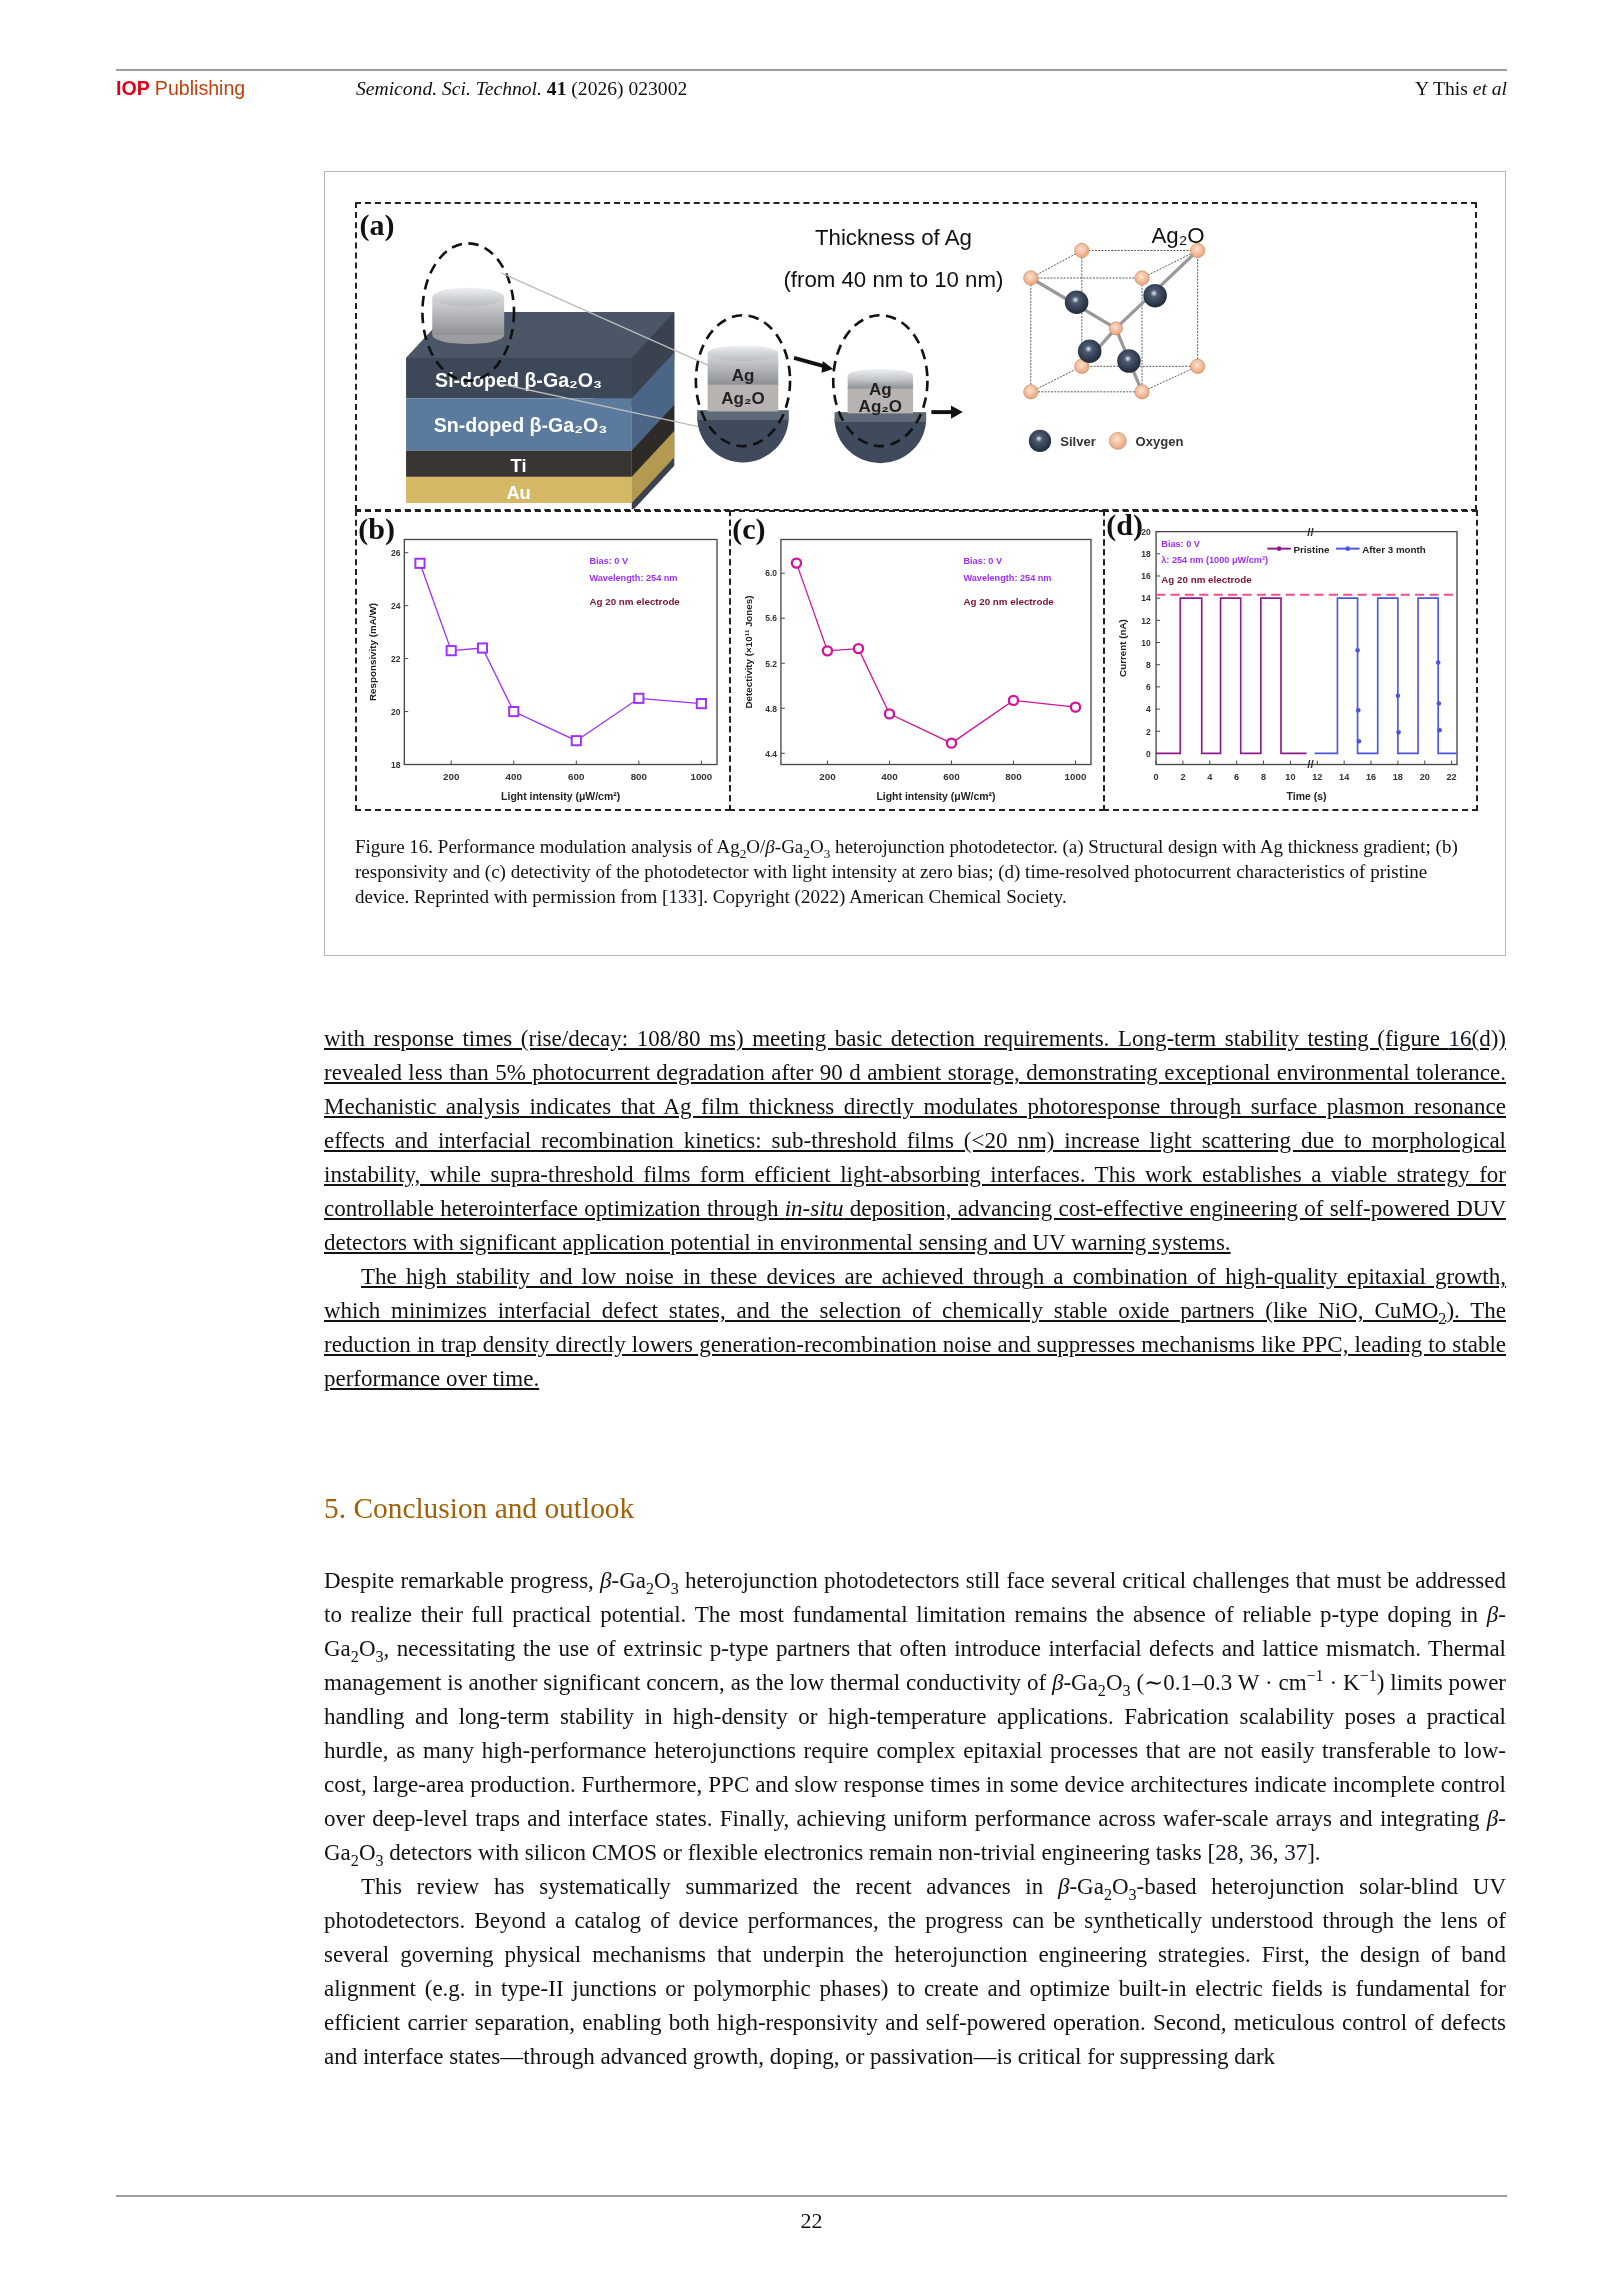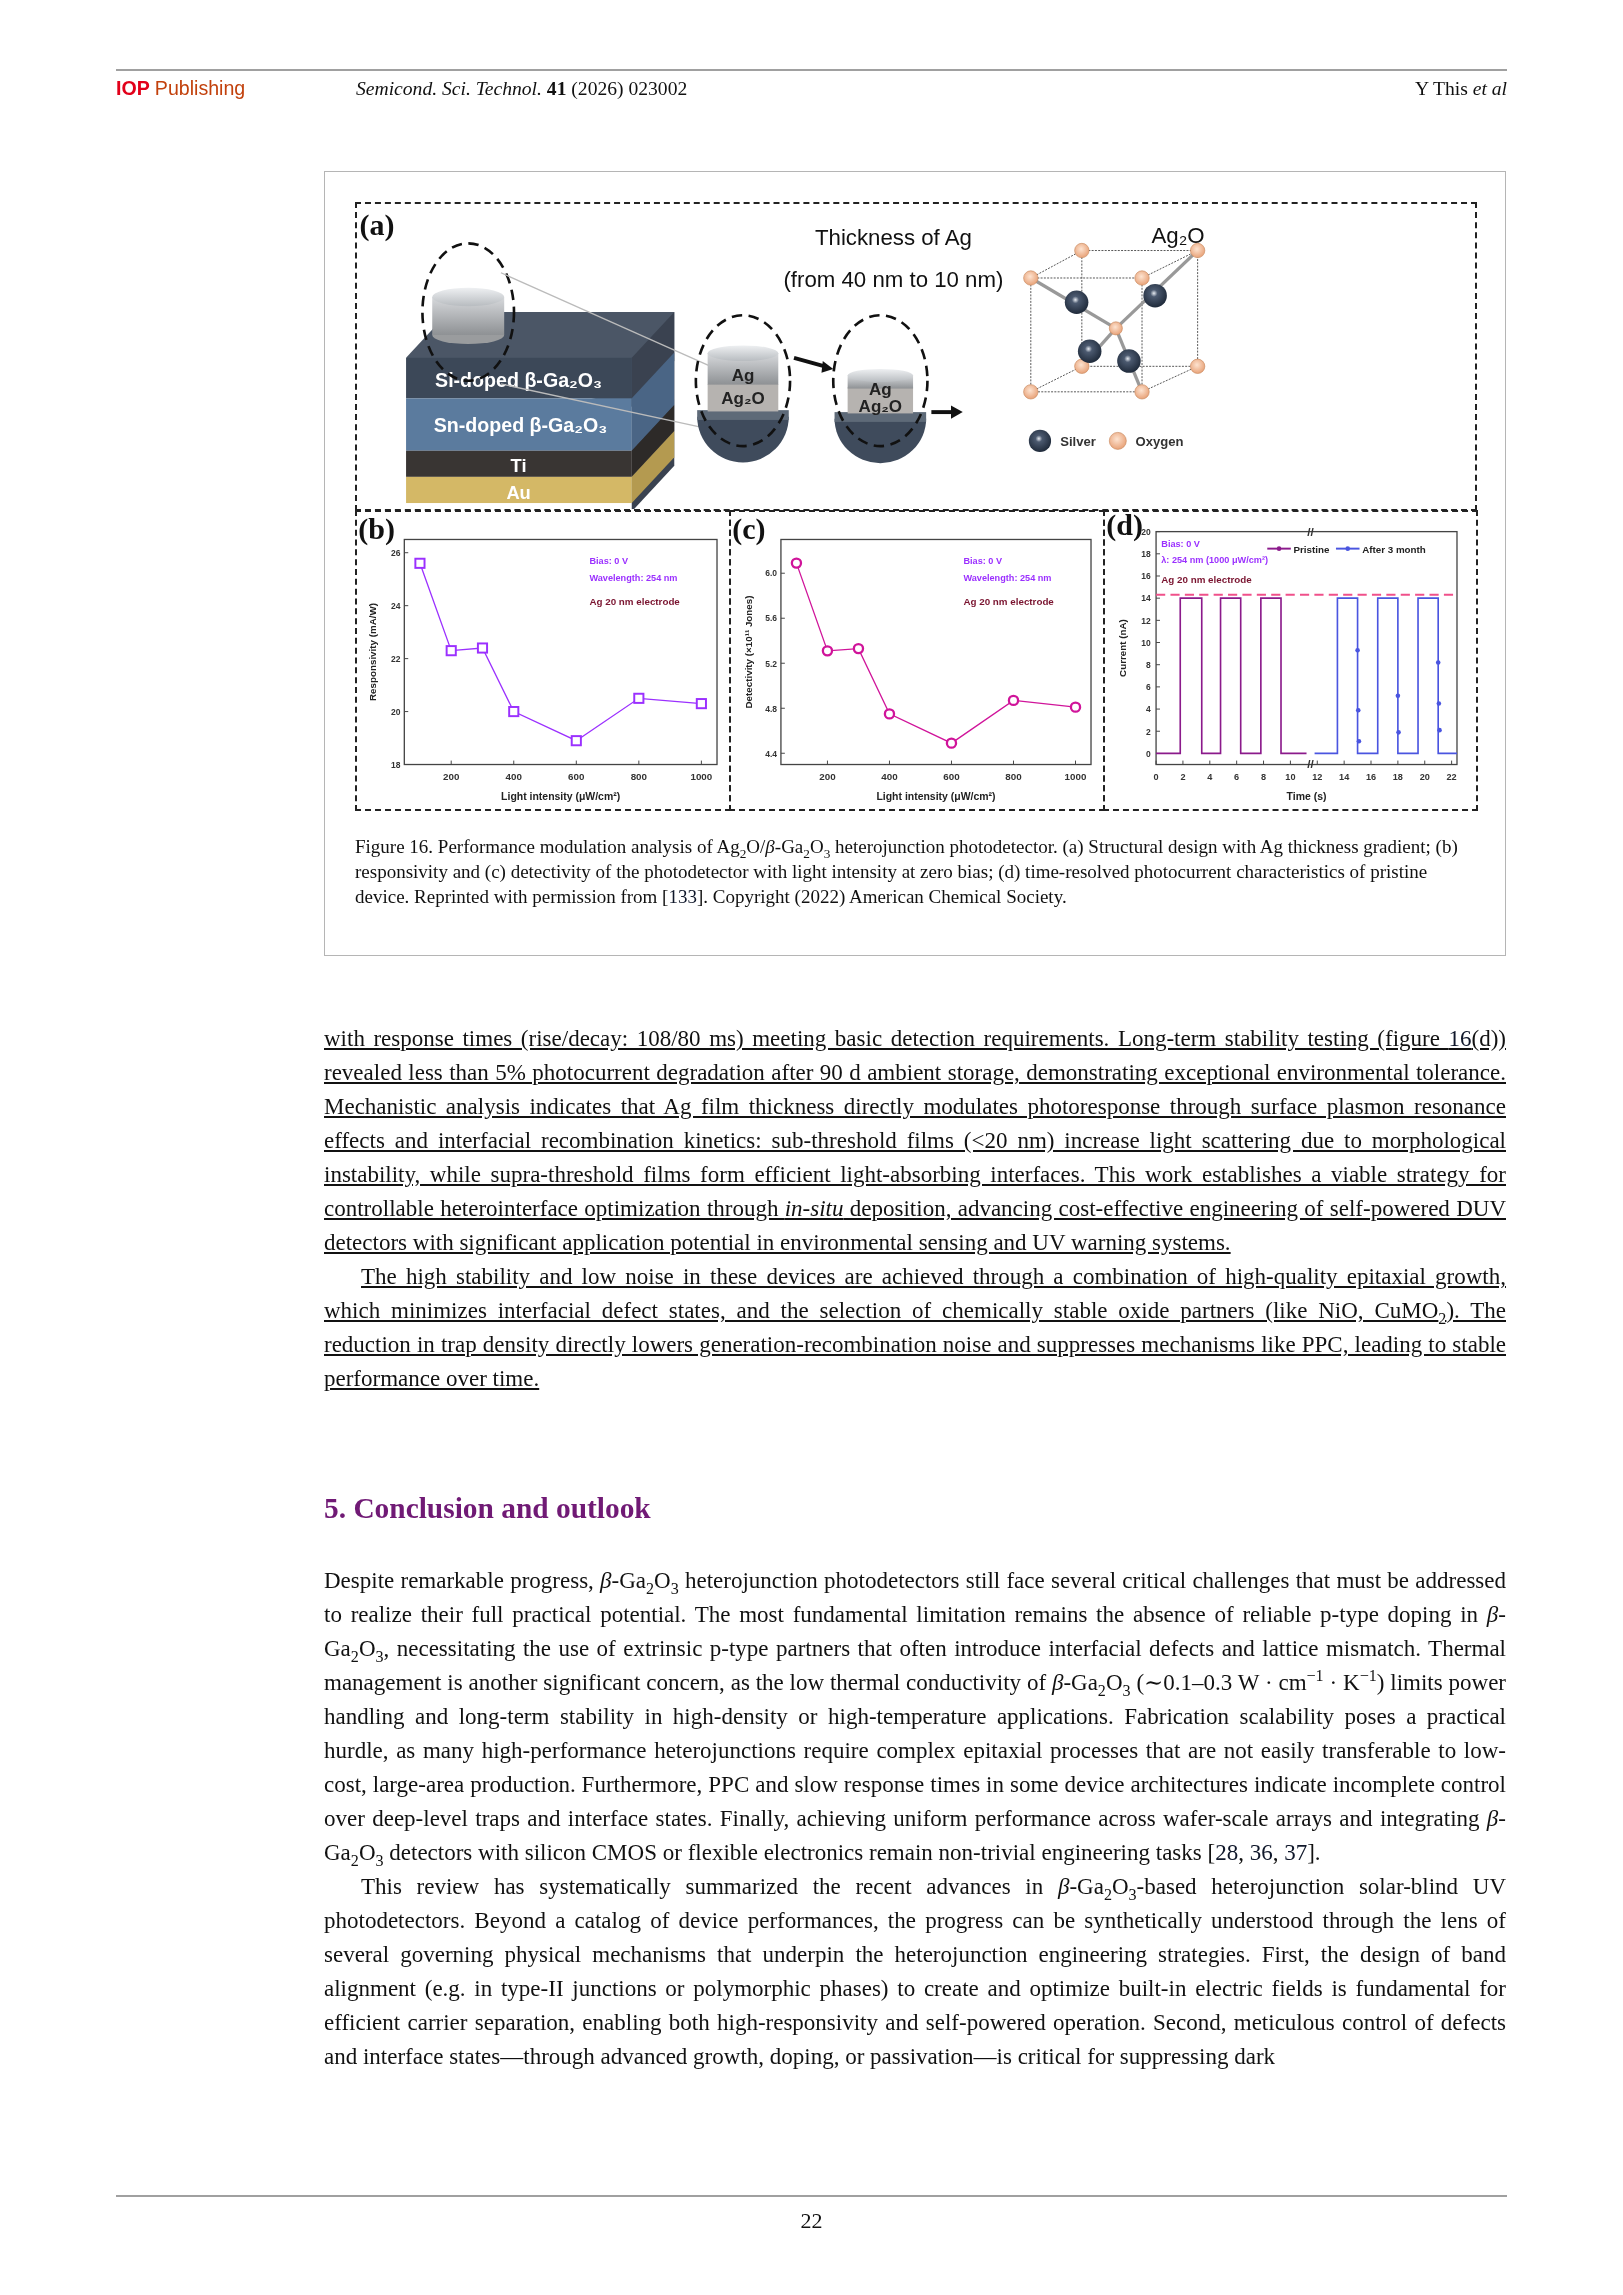--- a/index.html
+++ b/index.html
@@ -14,21 +14,21 @@
   .fig-box{position:absolute;left:324px;top:171px;width:1182px;height:785px;border:1.3px solid #b5b5b5;box-sizing:border-box;}
   .panel{position:absolute;border:2px dashed #222;box-sizing:border-box;}
   .plabel{position:absolute;font-family:"Liberation Serif","DejaVu Serif",serif;font-weight:bold;font-size:30px;}
   svg text{font-family:"Liberation Sans","DejaVu Sans",sans-serif;}
   .caption{position:absolute;left:355px;top:834px;width:1122px;font-size:19px;line-height:25px;}
   .caption b{font-weight:normal;}
   .link{color:#0f172a;}
   .body{position:absolute;left:324px;width:1182px;font-size:23px;line-height:34px;text-align:justify;}
   .body p{margin:0;}
   .indent{text-indent:37px;}
-  .sec-title{position:absolute;left:324px;top:1492px;font-size:29.4px;color:#701a75;font-weight:bold;}
+  .sec-title{position:absolute;left:324px;top:1492px;font-size:29.4px;color:#a16207;font-weight:normal;}
   .ftr-rule{position:absolute;left:116px;top:2195px;width:1391px;height:2px;background:#a0a0a0;}
   .pagenum{position:absolute;left:0;width:1623px;top:2208px;text-align:center;font-size:22px;}
   sub,sup{font-size:70%;line-height:0;}
 </style>
 </head>
 <body>
 
 <div class="hdr-rule"></div>
 <div class="hdr iop">
   <span class="red">IOP</span>

